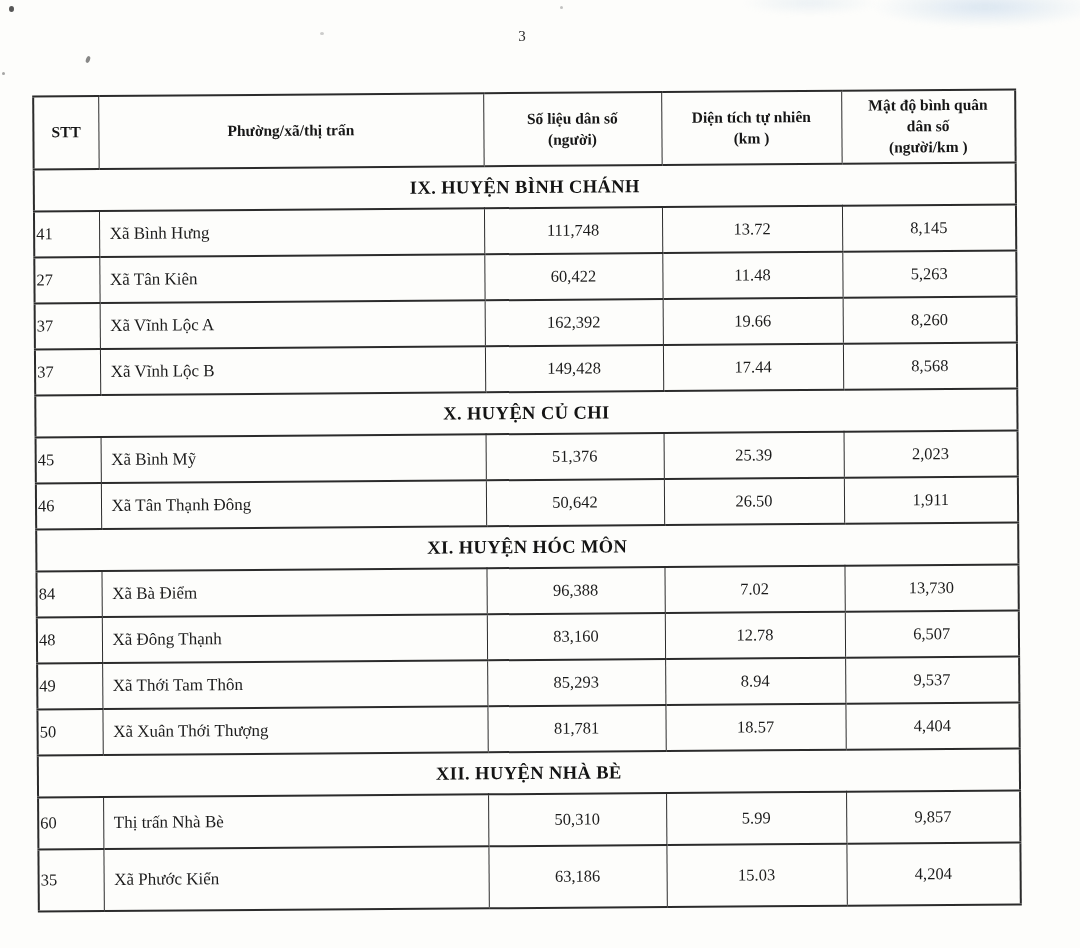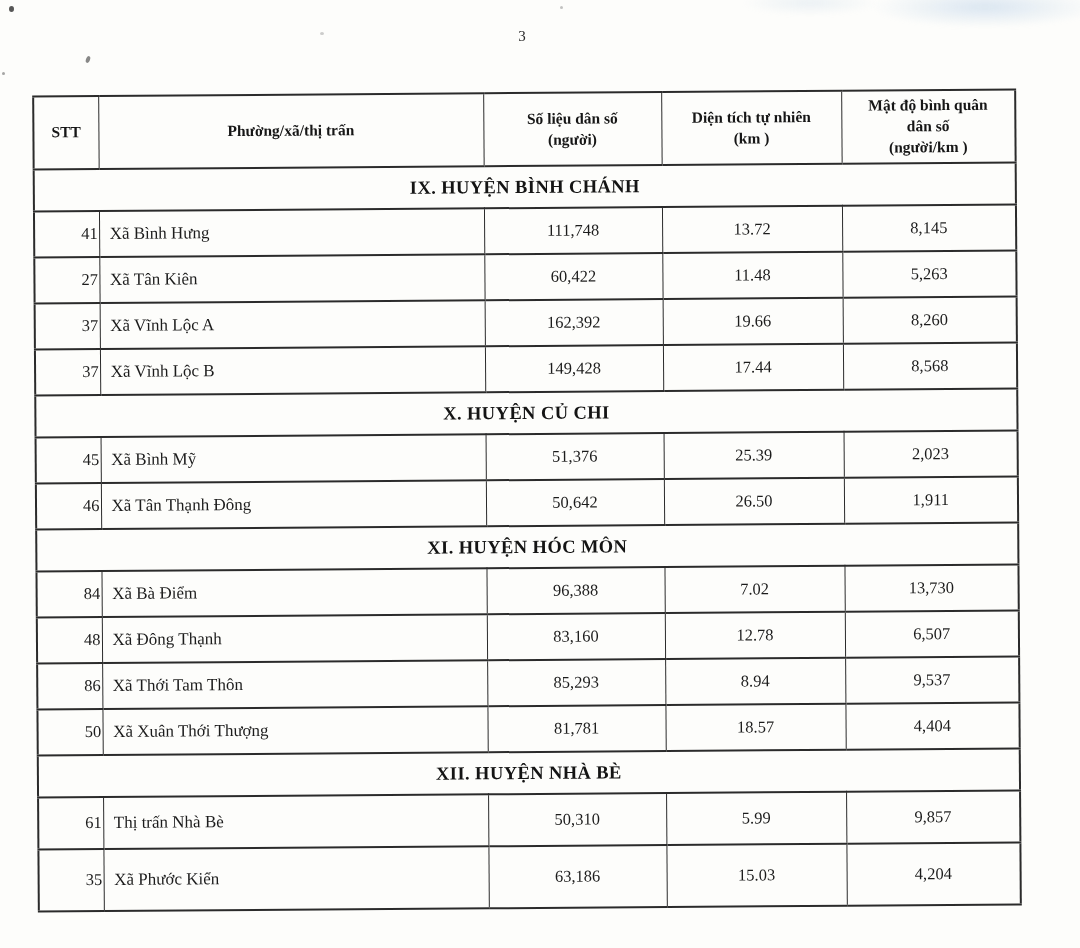--- a/index.html
+++ b/index.html
@@ -88,21 +88,21 @@
     letter-spacing: 0.4px;
     height: 38px;
     color: #141414;
   }
 
   tr.data-row td {
     height: 42px;
     vertical-align: middle;
     font-size: 17px;
   }
-  tr.data-row td.stt  { text-align: right; font-size: 16.5px; }
+  tr.data-row td.stt  { text-align: left; font-size: 16.5px; }
   tr.data-row td.name { text-align: left; padding-left: 10px; }
   tr.data-row td.num  { text-align: center; font-size: 16.5px; }
 
   
   tbody tr.data-row:nth-last-child(2) td { height: 48px; }
   tbody tr.data-row:last-child td { height: 58px; }
 </style>
 </head>
 <body>
 
@@ -209,38 +209,38 @@
           <td class="num">13,730</td>
         </tr>
         <tr class="data-row">
           <td class="stt">48</td>
           <td class="name">Xã Đông Thạnh</td>
           <td class="num">83,160</td>
           <td class="num">12.78</td>
           <td class="num">6,507</td>
         </tr>
         <tr class="data-row">
-          <td class="stt">86</td>
+          <td class="stt">49</td>
           <td class="name">Xã Thới Tam Thôn</td>
           <td class="num">85,293</td>
           <td class="num">8.94</td>
           <td class="num">9,537</td>
         </tr>
         <tr class="data-row">
           <td class="stt">50</td>
           <td class="name">Xã Xuân Thới Thượng</td>
           <td class="num">81,781</td>
           <td class="num">18.57</td>
           <td class="num">4,404</td>
         </tr>
         <tr>
           <td class="section" colspan="5">XII. HUYỆN NHÀ BÈ</td>
         </tr>
         <tr class="data-row">
-          <td class="stt">61</td>
+          <td class="stt">60</td>
           <td class="name">Thị trấn Nhà Bè</td>
           <td class="num">50,310</td>
           <td class="num">5.99</td>
           <td class="num">9,857</td>
         </tr>
         <tr class="data-row">
           <td class="stt">35</td>
           <td class="name">Xã Phước Kiển</td>
           <td class="num">63,186</td>
           <td class="num">15.03</td>

